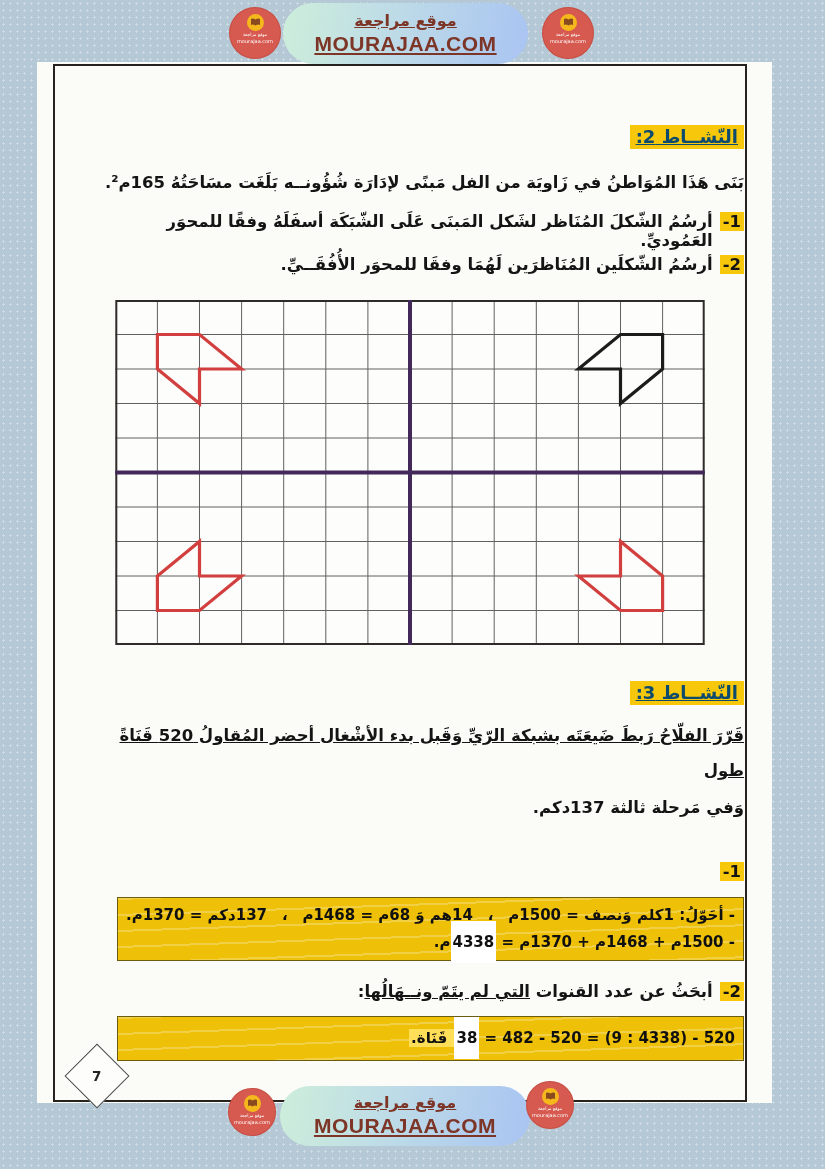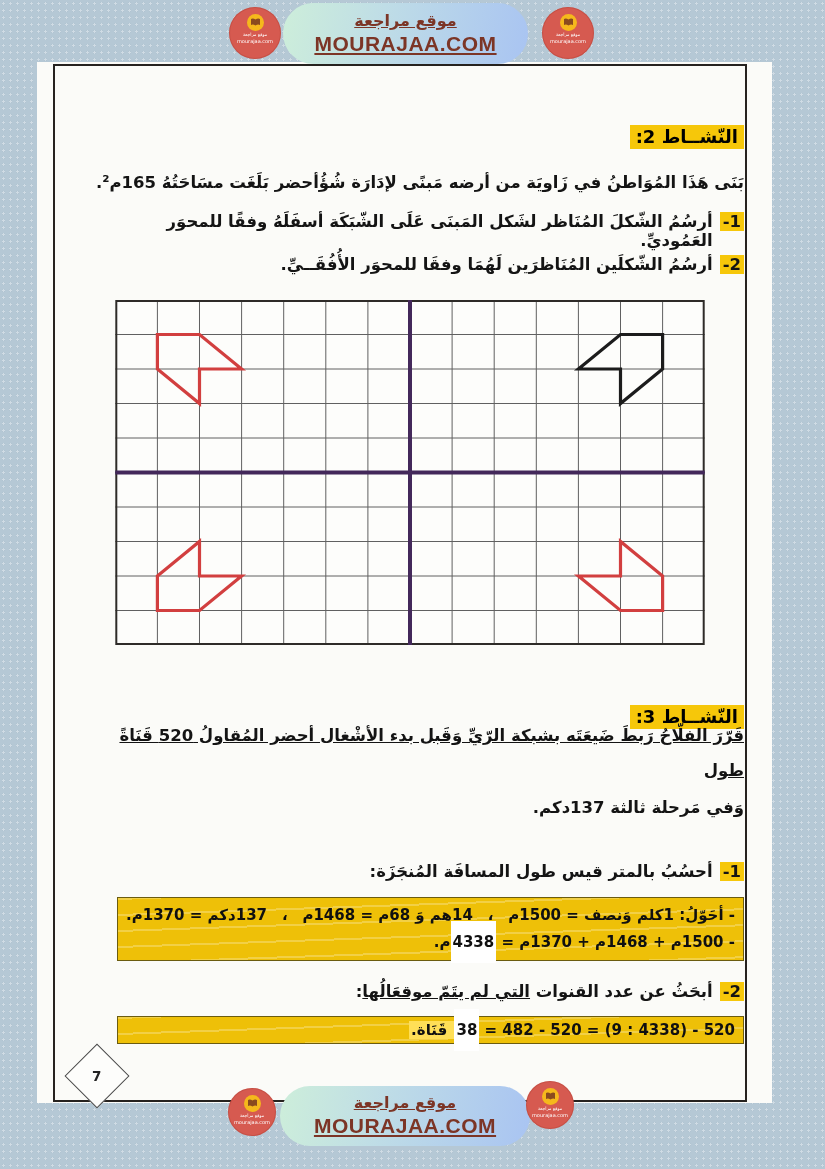--- a/index.html
+++ b/index.html
@@ -27,22 +27,22 @@
     display:flex;flex-direction:column;align-items:center;justify-content:flex-start;
     box-shadow:0 0 0 1px rgba(170,60,50,.35) inset;
   }
   .logo-dot{width:17px;height:17px;border-radius:50%;background:#f5b81c;margin-top:7px;display:flex;align-items:center;justify-content:center;}
   .logo-ar{font-size:4.5px;color:#fff;margin-top:2px;line-height:1;}
   .logo-en{font-size:5px;color:#fff;line-height:1.2;}
   
   .content{position:absolute;left:95px;top:122px;width:649px;direction:rtl;color:#141414;}
   .blk{position:absolute;right:0;left:0;}
   .act-title{
-    display:inline-block;background:#f6c70a;color:#000000;
-    font-size:18px;font-weight:bold;
+    display:inline-block;background:#f6c70a;color:#0c4a6e;
+    font-size:18px;font-weight:bold;text-decoration:underline;
     padding:1px 6px 2px 6px;
   }
   .para{font-size:16.5px;font-weight:bold;line-height:35px;text-align:right;}
   .item-row{display:flex;align-items:baseline;gap:7px;font-size:16.5px;font-weight:bold;}
   .chip{background:#f6c70a;padding:0 3px;}
   .uline{text-decoration:underline;}
   
   .grid-box{position:absolute;left:20px;top:178px;width:590px;height:345px;}
   
   .ybox{
@@ -97,21 +97,21 @@
     <div class="logo-ar">موقع مراجعة</div>
     <div class="logo-en">mourajaa.com</div>
   </div>
 
   <div class="content">
 
     <div class="blk" style="top:3px;text-align:right;">
       <span class="act-title">النّشــاط 2:</span>
     </div>
 
-    <div class="blk para" style="top:43px;">بَنَى هَذَا المُوَاطنُ في زَاويَة من أرضه مَبنًى لإدَارَة شُؤُأحضر بَلَغَت مسَاحَتُهُ 165م².</div>
+    <div class="blk para" style="top:43px;">بَنَى هَذَا المُوَاطنُ في زَاويَة من الفل مَبنًى لإدَارَة شُؤُونــه بَلَغَت مسَاحَتُهُ 165م².</div>
 
     <div class="blk item-row" style="top:90px;">
       <span class="chip">1-</span>
       <span>أرسُمُ الشّكلَ المُنَاظر لشَكل المَبنَى عَلَى الشّبَكَة أسفَلَهُ وفقًا للمحوَر العَمُوديِّ.</span>
     </div>
 
     <div class="blk item-row" style="top:133px;">
       <span class="chip">2-</span>
       <span>أرسُمُ الشّكلَين المُنَاظرَين لَهُمَا وفقَا للمحوَر الأُفُقَــيِّ.</span>
     </div>
@@ -144,58 +144,57 @@
           <rect x="1" y="1" width="587.4" height="343" fill="none" stroke="#2e2b28" stroke-width="2"></rect>
           <line x1="294.7" y1="0" x2="294.7" y2="345" stroke="#43285a" stroke-width="4"></line>
           <line x1="0" y1="172.5" x2="589.4" y2="172.5" stroke="#43285a" stroke-width="4"></line>
           <polygon points="463.1,69 505.20000000000005,34.5 547.3000000000001,34.5 547.3000000000001,69 505.20000000000005,103.5 505.20000000000005,69" fill="none" stroke="#1c1c1c" stroke-width="3.2" stroke-linejoin="miter"></polygon>
           <polygon points="126.30000000000001,69 84.2,34.5 42.1,34.5 42.1,69 84.2,103.5 84.2,69" fill="none" stroke="#d23f3f" stroke-width="3.2" stroke-linejoin="miter"></polygon>
           <polygon points="126.30000000000001,276 84.2,310.5 42.1,310.5 42.1,276 84.2,241.5 84.2,276" fill="none" stroke="#d23f3f" stroke-width="3.2" stroke-linejoin="miter"></polygon>
           <polygon points="463.1,276 505.20000000000005,310.5 547.3000000000001,310.5 547.3000000000001,276 505.20000000000005,241.5 505.20000000000005,276" fill="none" stroke="#d23f3f" stroke-width="3.2" stroke-linejoin="miter"></polygon>
         </svg>
     </div>
 
-    <div class="blk" style="top:583px;text-align:right;">
+    <div class="blk" style="top:559px;text-align:right;">
       <span class="act-title">النّشــاط 3:</span>
     </div>
 
     <div class="blk para" style="top:596px;text-decoration:underline;">
       <div>قَرّرَ الفلّاحُ رَبطَ ضَيعَتَه بشبكة الرّيِّ وَقَبل بدء الأشْغال أحضر المُقاولُ 520 قَنَاةً طول</div>
     </div>
 
     <div class="blk para" style="top:668px;">
       <div>وَفي مَرحلة ثالثة 137دكم.</div>
     </div>
 
     <div class="blk item-row" style="top:740px;">
       <span class="chip">1-</span>
-      <span>أحسُبُ بالمتر قيس طول المسافَة المُنجَزَة:</span>
     </div>
 
     <div class="ybox" style="top:775px;height:64px;">
       <div class="ybox-line1">
         <span>- أحَوّلُ: 1كلم وَنصف = 1500م</span>
         <span>،</span>
         <span>14هم وَ 68م = 1468م</span>
         <span>،</span>
         <span>137دكم = 1370م.</span>
       </div>
       <div class="ybox-line2">
         <span>- 1500م + 1468م + 1370م = </span><span class="hl-white">4338</span><span>م.</span>
       </div>
     </div>
 
     <div class="blk item-row" style="top:860px;">
       <span class="chip">2-</span>
       <span>
-        <span>أبحَثُ عن عدد القنوات </span><span class="uline">التي لم يتَمّ موقعَالُها</span><span>:</span>
+        <span>أبحَثُ عن عدد القنوات </span><span class="uline">التي لم يتَمّ ونــهَالُها</span><span>:</span>
       </span>
     </div>
 
-    <div class="ybox" style="top:894px;height:28px;display:flex;align-items:center;justify-content:flex-start;">
+    <div class="ybox" style="top:894px;height:45px;display:flex;align-items:center;justify-content:flex-start;">
       <div class="ybox-line2" style="width:100%;">
         <span>520 - (4338 : 9) = 520 - 482 = </span><span class="hl-white">38</span><span class="hl-soft"> قَنَاة.</span>
       </div>
     </div>
 
   </div>
 
   <div class="diamond">
     <span>7</span>
   </div>

